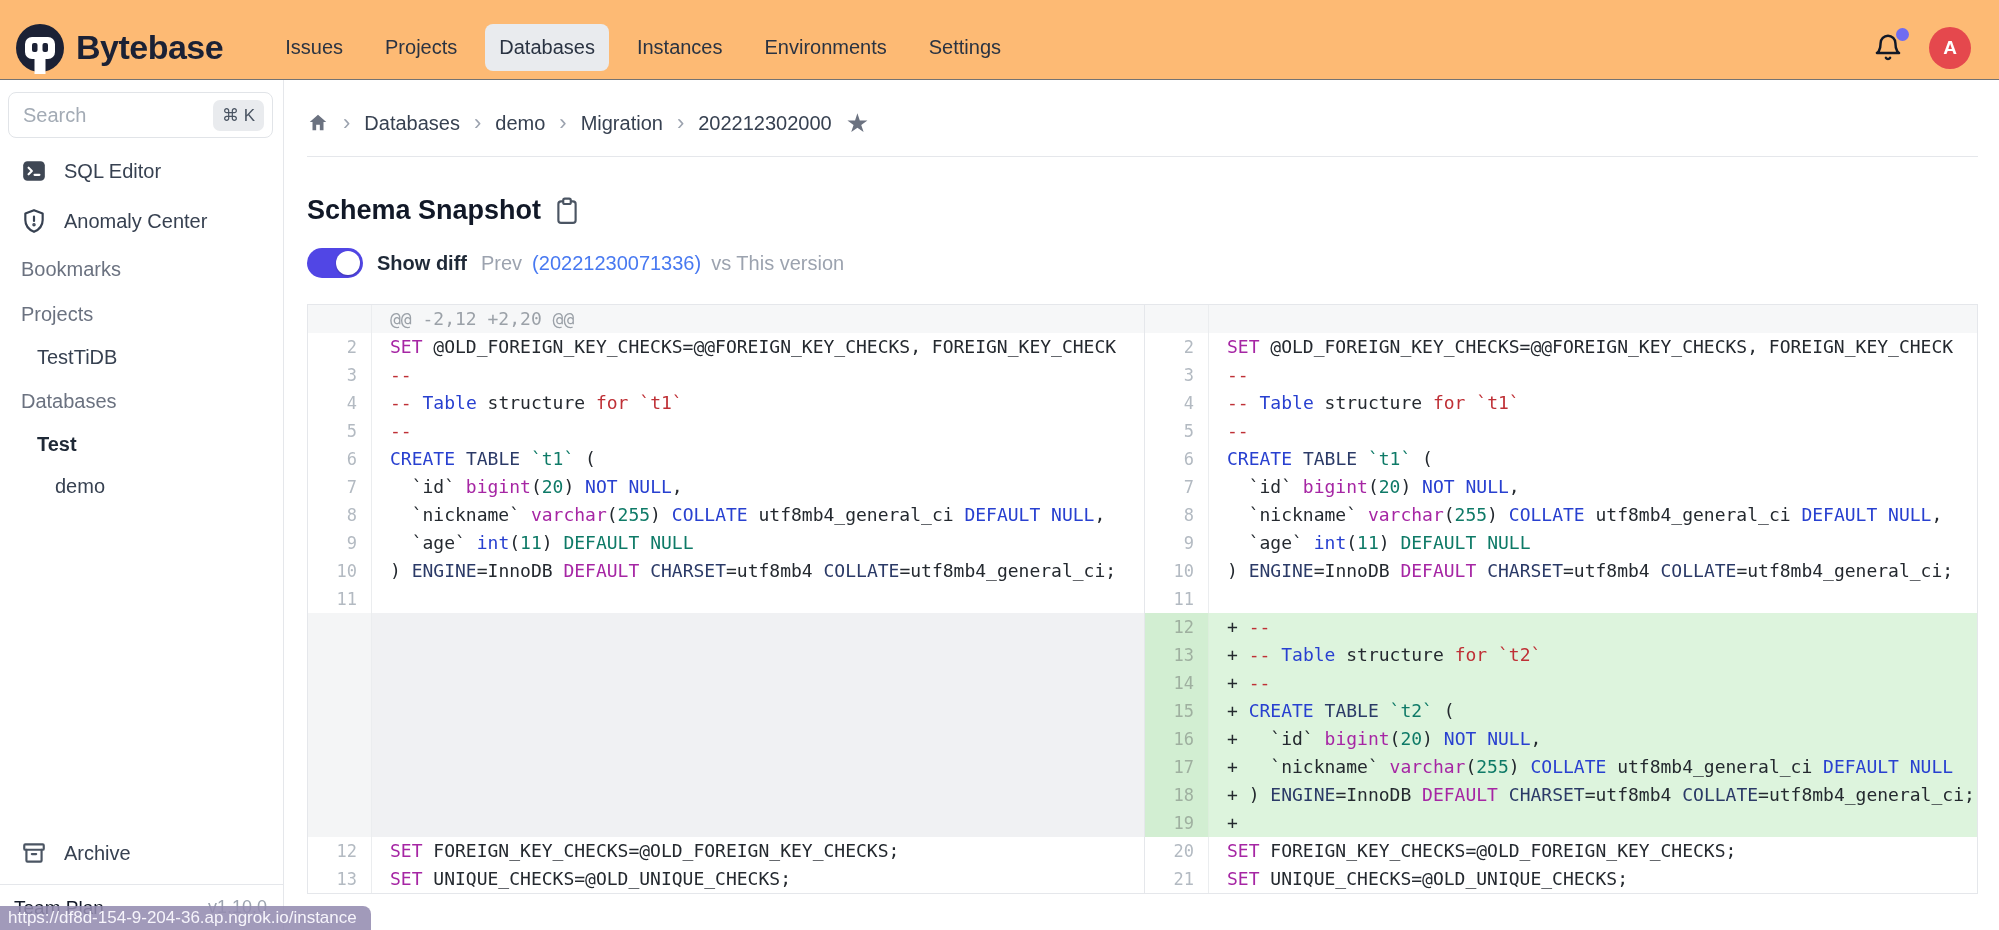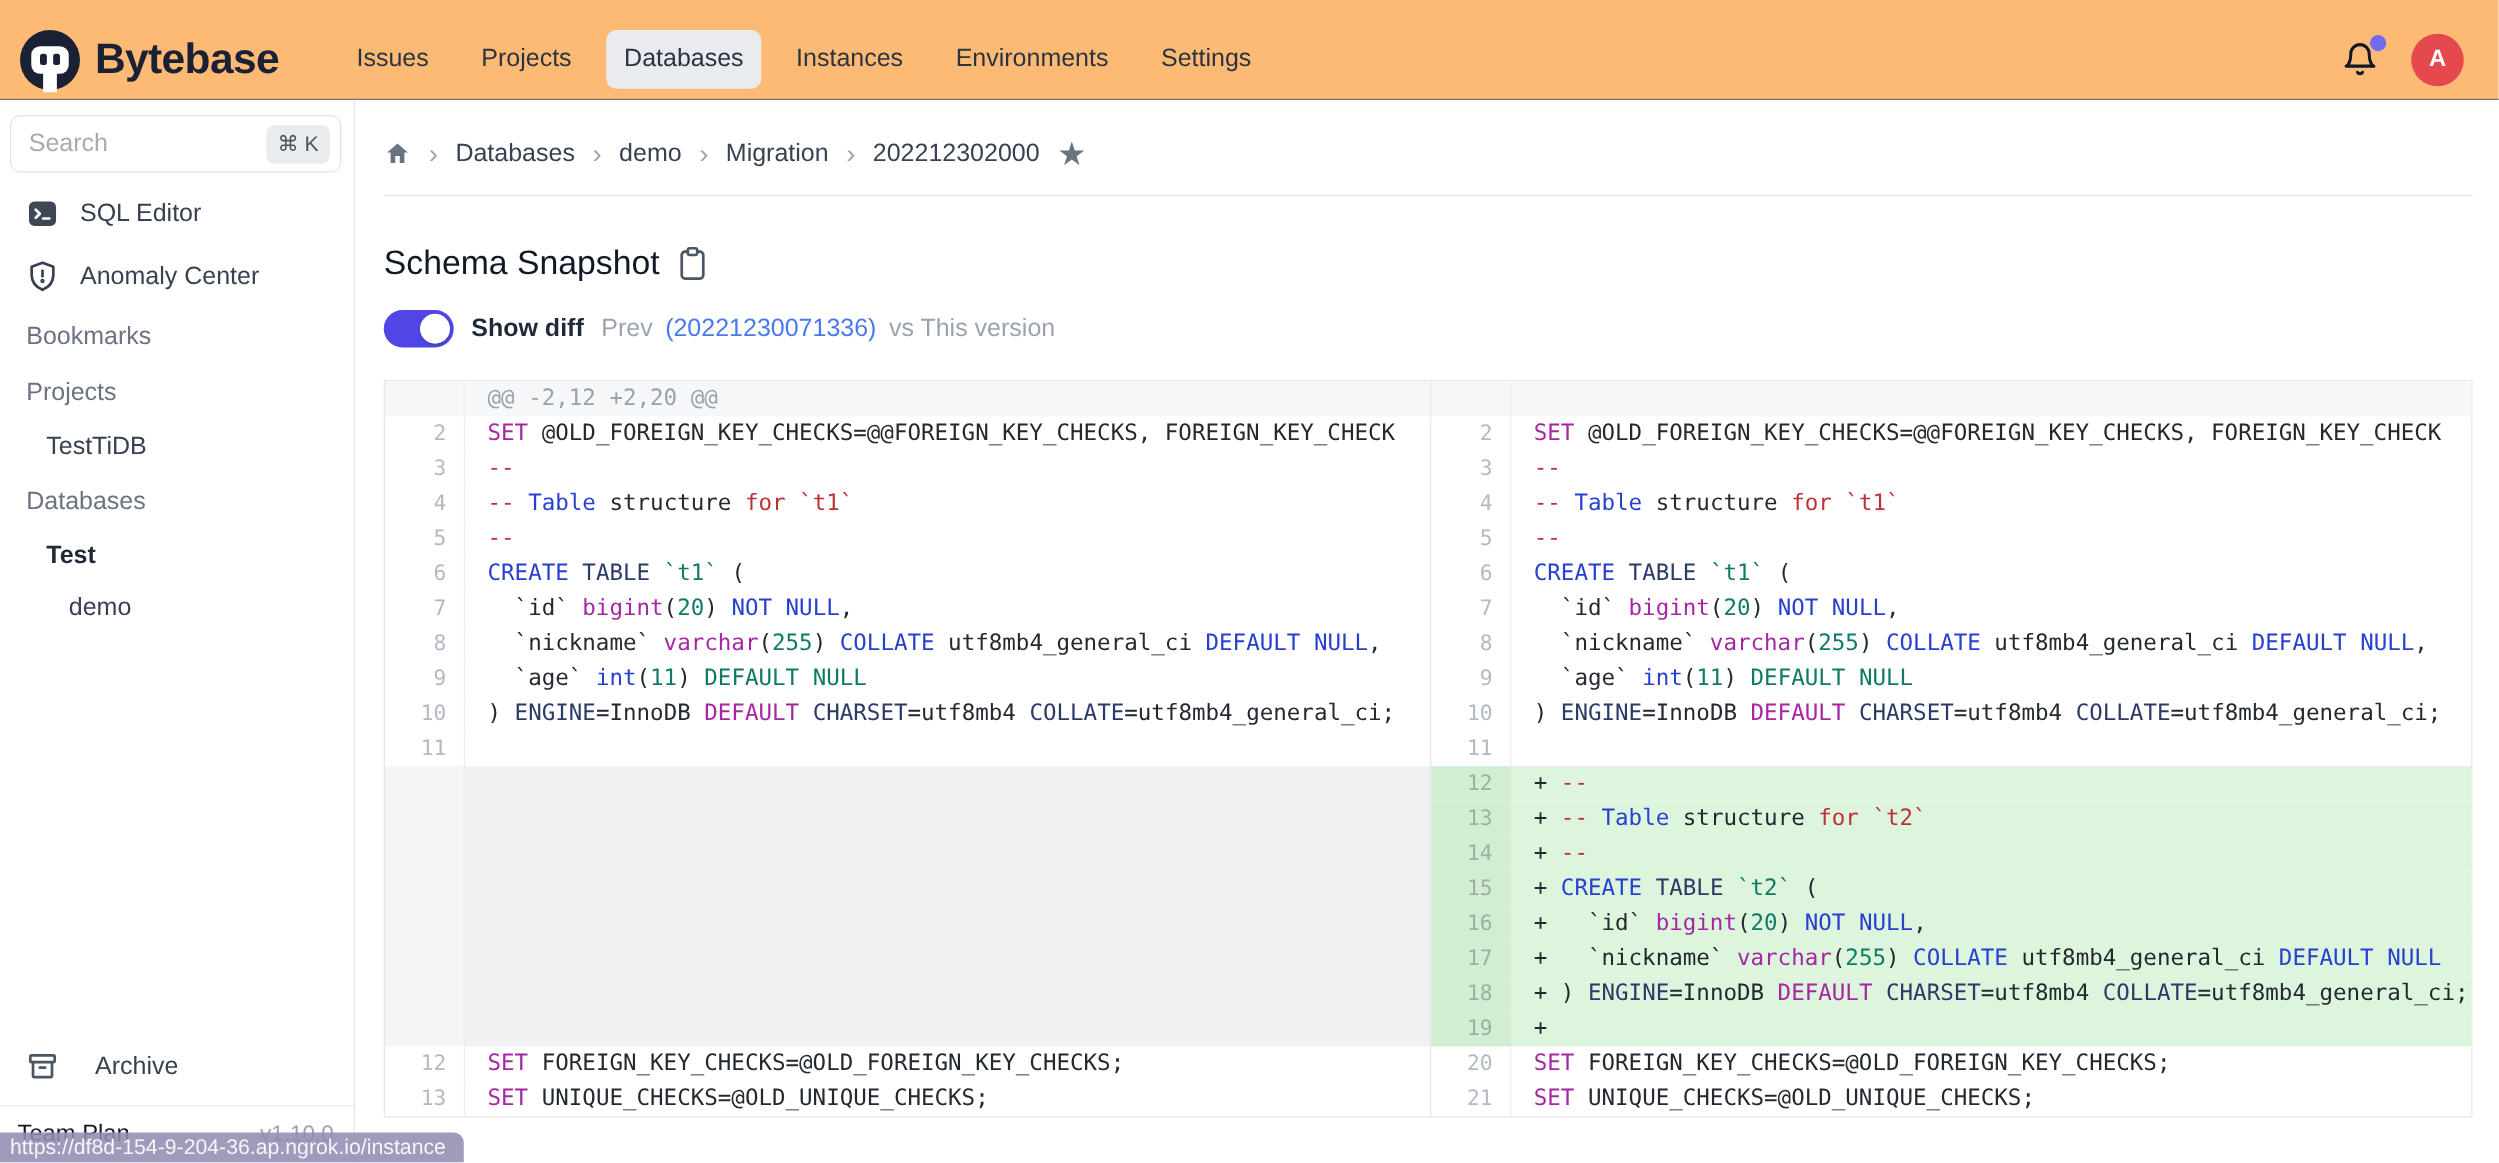--- a/index.html
+++ b/index.html
@@ -35,39 +35,39 @@
   .kbd { background: #e9ebee; border-radius: 7px; padding: 5px 9px; font-size: 17px; color: #4b5563; white-space: nowrap; }
   .menu-item { height: 50px; display: flex; align-items: center; gap: 17px; padding-left: 21px;
     font-size: 20px; color: #374151; cursor: pointer; }
   .section-header { height: 45px; display: flex; align-items: flex-end; padding: 0 0 10px 21px;
     font-size: 20px; color: #6b7280; }
   .tree-item { height: 42px; display: flex; align-items: center; padding-left: 37px; font-size: 20px;
     color: #374151; cursor: pointer; }
   .tree-item.bold { font-weight: 700; color: #1f2937; }
   .tree-item.lvl2 { padding-left: 55px; }
   .archive-row { position: absolute; left: 0; right: 0; bottom: 52px; height: 50px; display: flex;
-    align-items: center; gap: 29px; padding-left: 21px; font-size: 20px; color: #374151; cursor: pointer; }
+    align-items: center; gap: 17px; padding-left: 21px; font-size: 20px; color: #374151; cursor: pointer; }
   .sidebar-footer { position: absolute; left: 0; right: 0; bottom: 0; height: 46px; border-top: 1px solid #e5e7eb;
     display: flex; align-items: center; padding: 0 16px 0 14px; }
   .plan-label { font-size: 19px; font-weight: 400; color: #111827; cursor: pointer; }
   .version-label { margin-left: auto; font-size: 18px; color: #9ca3af; }
   .url-tooltip { position: absolute; left: 0; bottom: 0; z-index: 20; max-width: 382px; height: 24px;
     background: rgba(148, 140, 176, 0.88); color: #f6f4fb; font-size: 17px; line-height: 24px;
     padding: 0 14px 0 8px; border-radius: 0 8px 0 0; white-space: nowrap; overflow: hidden; }
 
   
   .breadcrumb { display: flex; align-items: center; gap: 14px; margin-top: 26px; height: 34px; }
   .crumb { font-size: 20px; color: #374151; cursor: pointer; }
   .crumb-sep { color: #9ca3af; font-size: 22px; }
   .star { color: #6b7280; font-size: 26px; cursor: pointer; line-height: 1; }
   .rule { height: 1px; background: #e5e7eb; margin-top: 16px; }
 
   
   .page-title-row { display: flex; align-items: center; gap: 14px; margin-top: 38px; }
-  .page-title { font-size: 27px; font-weight: 400; color: #111827; }
+  .page-title { font-size: 27px; font-weight: 700; color: #111827; }
   .toggle-row { display: flex; align-items: center; gap: 14px; margin-top: 22px; }
   .toggle { width: 56px; height: 30px; border-radius: 15px; background: var(--ui-accent, #5146e5);
     position: relative; cursor: pointer; }
   .toggle .knob { position: absolute; top: 3px; right: 3px; width: 24px; height: 24px; border-radius: 50%;
     background: #fff; box-shadow: 0 1px 2px rgba(0,0,0,.25); }
   .toggle-label { font-size: 20px; font-weight: 600; color: #1f2937; }
   .muted { font-size: 20px; color: #9ca3af; }
   .link { font-size: 20px; color: var(--ui-link, #4879f1); cursor: pointer; }
 
   

